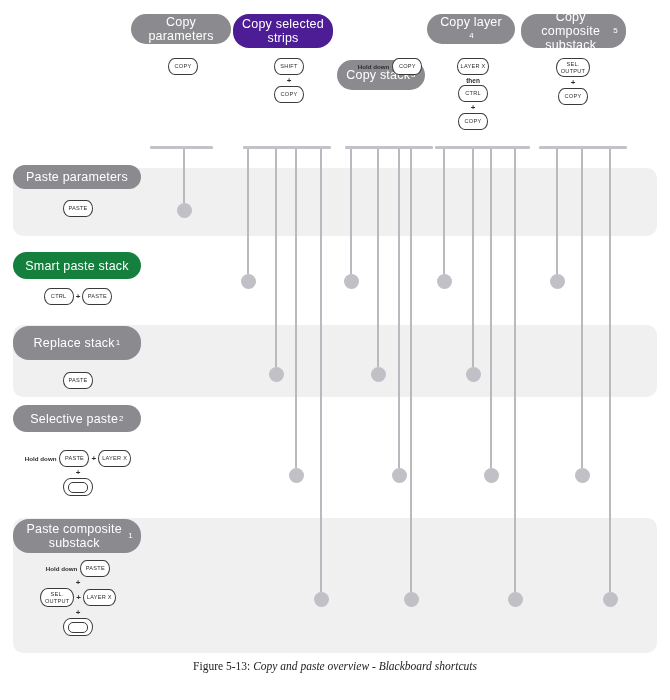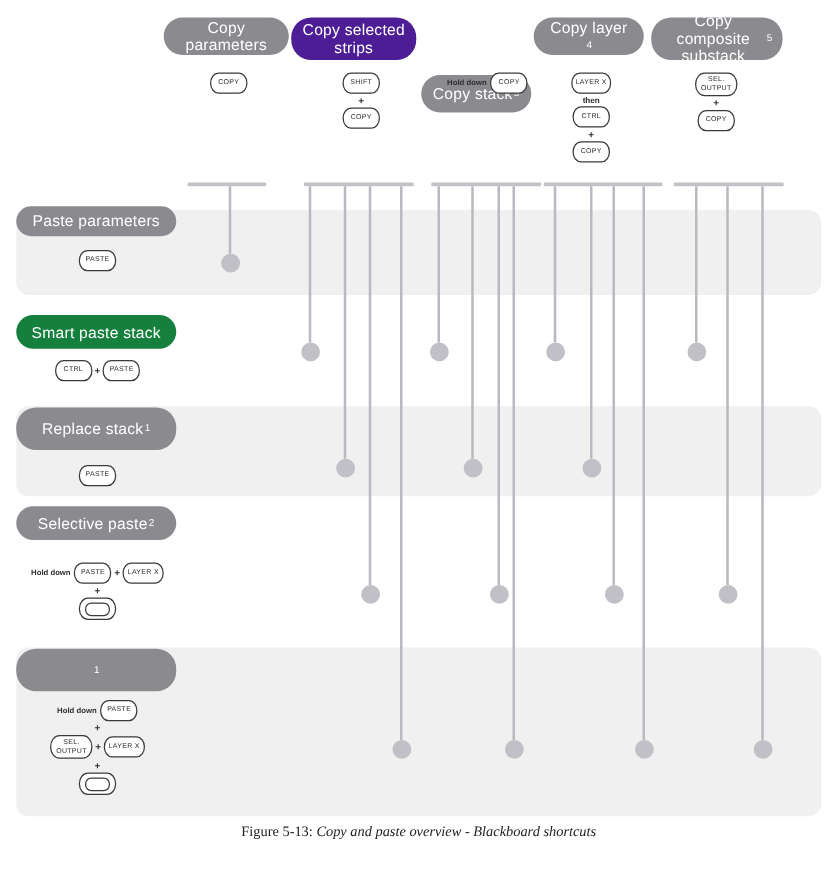--- a/index.html
+++ b/index.html
@@ -203,20 +203,21 @@
         <div class="krow">
           <span class="plus v">+</span>
         </div>
         <div class="krow">
           <div class="blankcap">
             <i></i>
           </div>
         </div>
       </div>
       <div class="pill" style="left: 13px; top: 519px; width: 128px; height: 34px; background: rgb(138, 138, 143);">
+        <span>Paste composite substack</span>
         <sup>1</sup>
       </div>
       <div class="keys" style="left: 8px; top: 560px; width: 140px;">
         <div class="krow">
           <span class="holdtxt">Hold down</span>
           <div class="cap w1">PASTE</div>
         </div>
         <div class="krow">
           <span class="plus v">+</span>
         </div>

